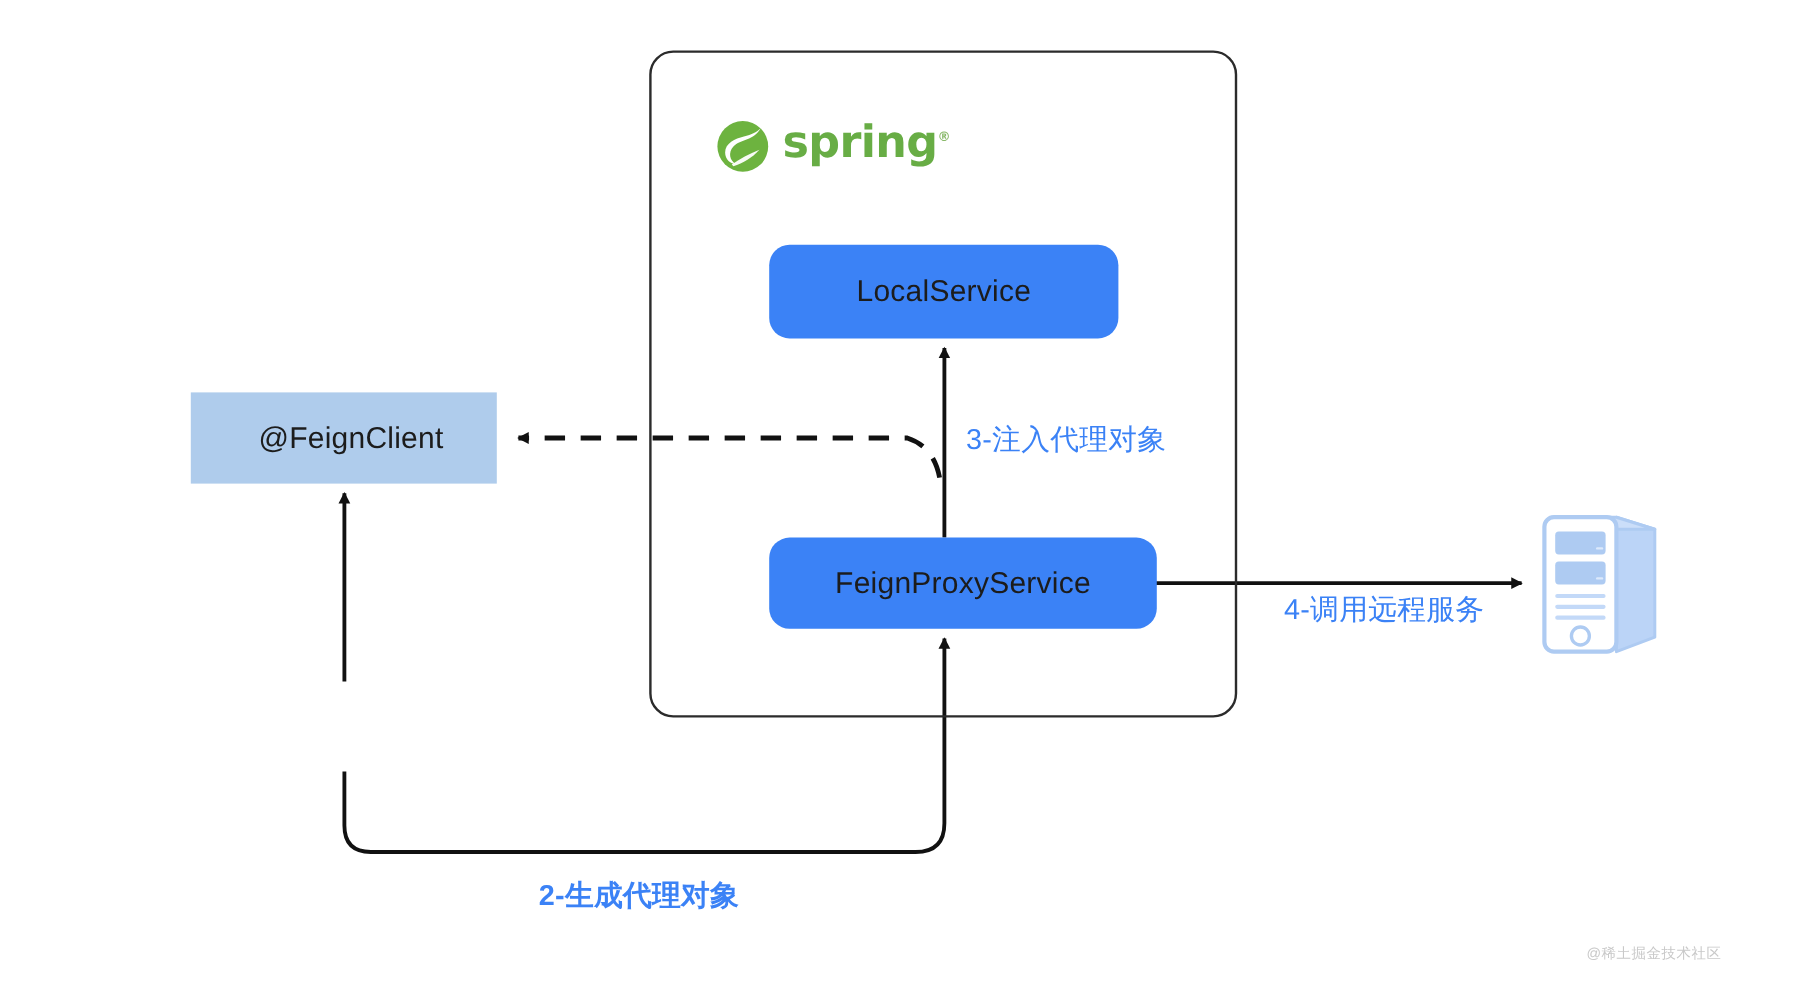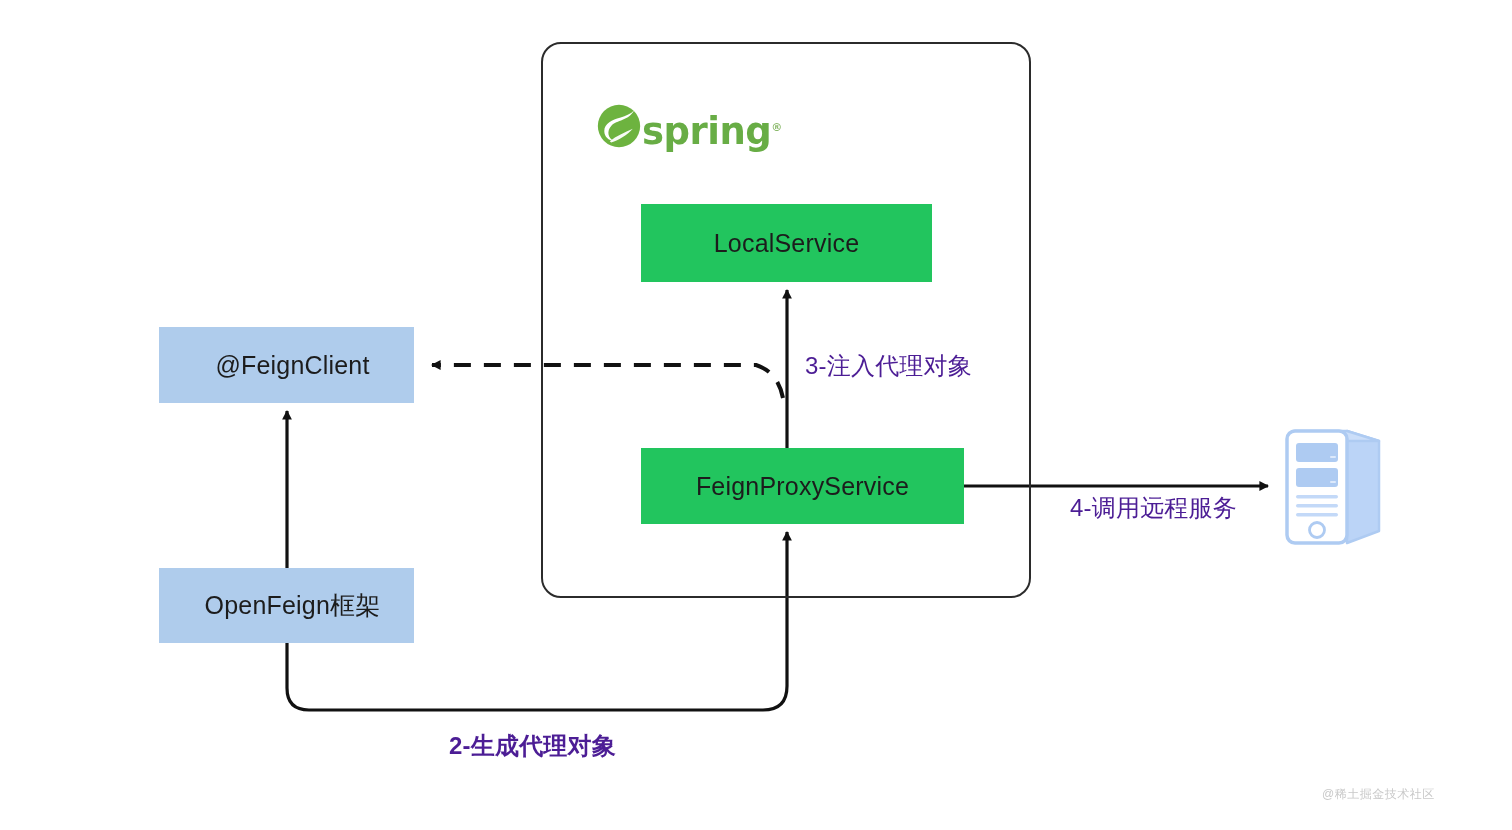--- a/index.html
+++ b/index.html
@@ -41,21 +41,22 @@
   }
 
   
   .spring-logo {
     position: absolute;
     left: 596px;
     top: 99px;
     width: 180px;
     height: 50px;
     display: flex;
-    align-items: flex-end;
+    align-items: flex-start;
+    gap: 10px;
   }
   .spring-logo .mark {
     width: 46px;
     height: 46px;
     flex: 0 0 46px;
   }
   .spring-logo .wordmark {
     font-family: "DejaVu Sans", "Liberation Sans", sans-serif;
     font-size: 37px;
     font-weight: 600;
@@ -76,33 +77,33 @@
     position: absolute;
     box-sizing: border-box;
     display: flex;
     align-items: center;
     justify-content: center;
     font-size: 25px;
     color: #1c1c1c;
     letter-spacing: 0.2px;
     white-space: nowrap;
   }
-  .node.yellow { background: #22c55e; }
+  .node.yellow { background: #3b82f6; border-radius: 17px; }
   .node.blue   { background: #AFCCEC; padding-left: 12px; }
 
   #node-localservice   { left: 641px; top: 204px; width: 291px; height: 78px; }
   #node-feignproxy     { left: 641px; top: 448px; width: 323px; height: 76px; }
   #node-feignclient    { left: 159px; top: 327px; width: 255px; height: 76px; }
   #node-openfeign      { left: 159px; top: 568px; width: 255px; height: 75px; }
 
   
   .edge-label {
     position: absolute;
     font-size: 24px;
-    color: #4c1d95;
+    color: #3b82f6;
     white-space: nowrap;
     letter-spacing: 0.2px;
   }
   #label-1 { left: 297px; top: 477px; }
   #label-2 { left: 449px; top: 730px; font-weight: bold; }
   #label-3 { left: 805px; top: 350px; }
   #label-4 { left: 1070px; top: 492px; }
 
   
   .server-icon {
@@ -167,23 +168,20 @@
   </div>
 
   <div id="node-feignproxy" class="node yellow">
     <span>FeignProxyService</span>
   </div>
 
   <div id="node-feignclient" class="node blue">
     <span>@FeignClient</span>
   </div>
 
-  <div id="node-openfeign" class="node blue">
-    <span>OpenFeign框架</span>
-  </div>
 
   <div id="label-2" class="edge-label">2-生成代理对象</div>
   <div id="label-3" class="edge-label">3-注入代理对象</div>
   <div id="label-4" class="edge-label">4-调用远程服务</div>
 
   <svg class="server-icon" viewBox="0 0 104 126">
 
     <path d="M66,8 L98,18 L98,108 L66,120 Z" fill="#BBD4F7" stroke="#AECBF2" stroke-width="2.5" stroke-linejoin="round"></path>
 
     <path d="M12,8 L66,8 L98,18 L44,18 Z" fill="#CBDEF9" stroke="#AECBF2" stroke-width="2.5" stroke-linejoin="round"></path>

